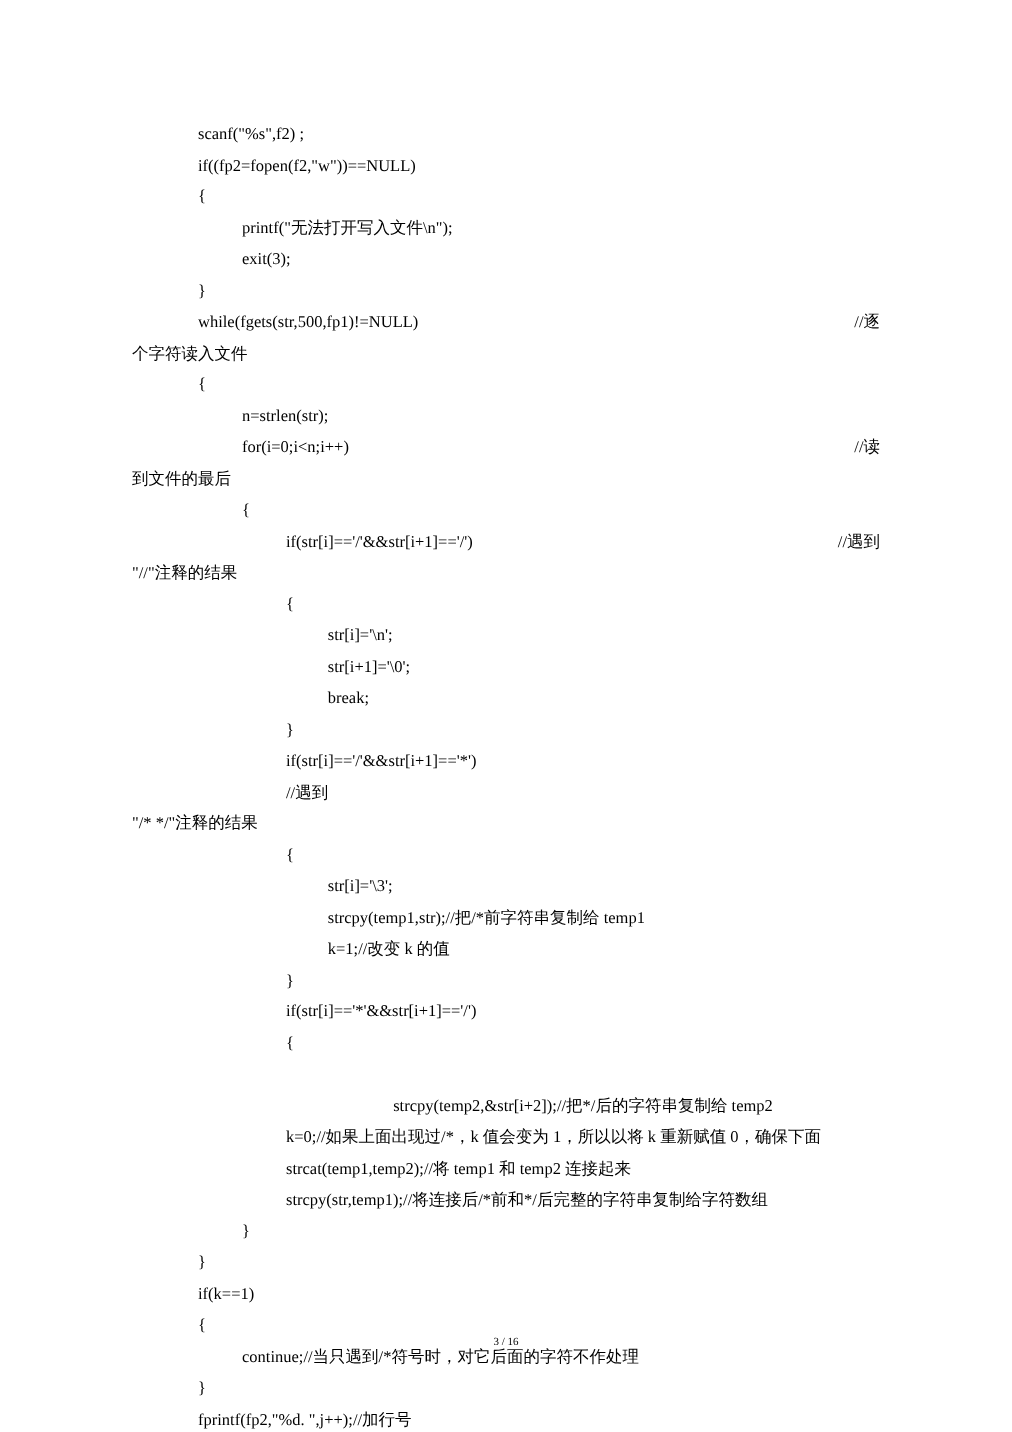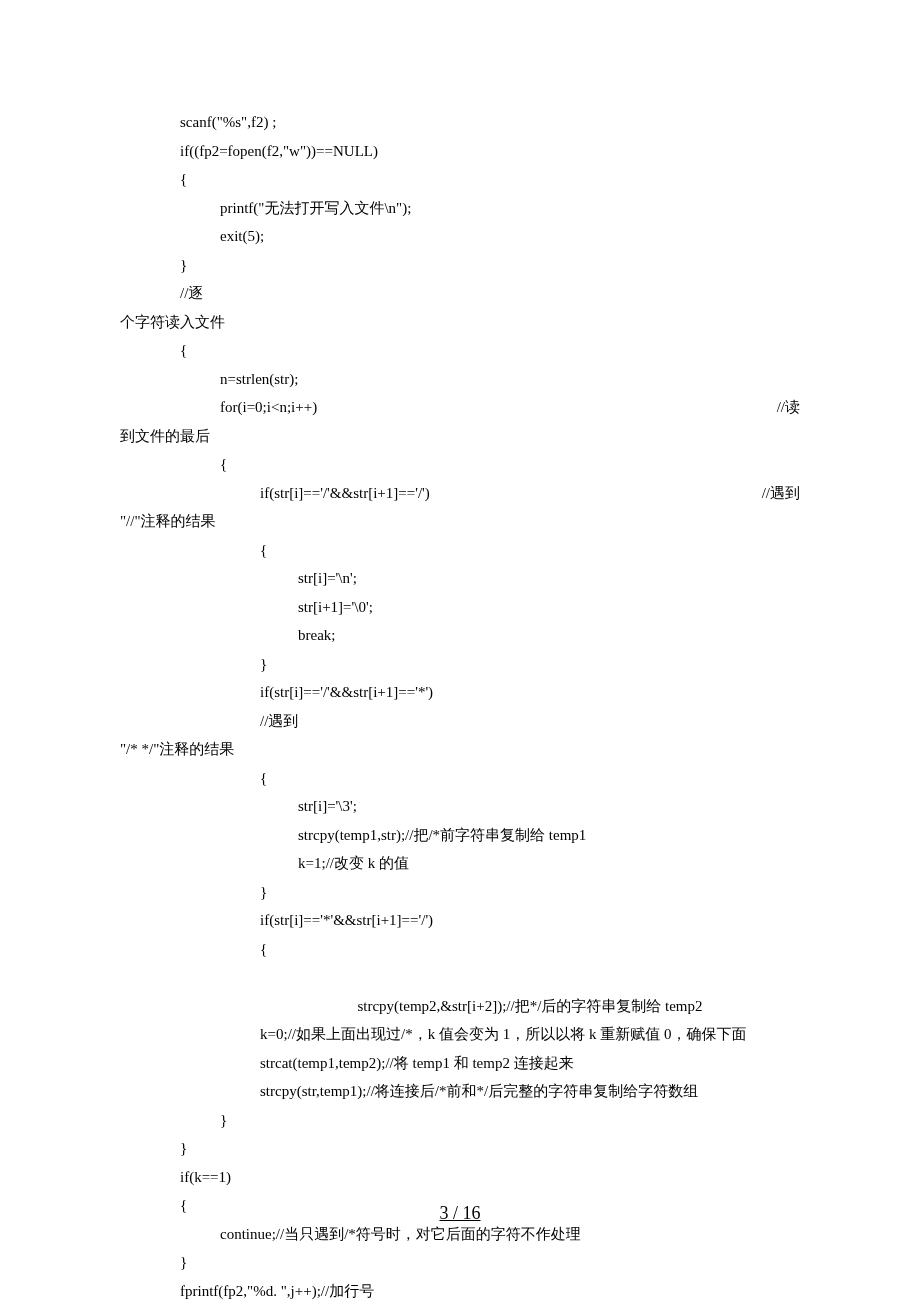--- a/index.html
+++ b/index.html
@@ -21,44 +21,44 @@
     .line {
       white-space: pre;
       display: block;
     }
     .footer {
       position: absolute;
       bottom: 72px;
       left: 0;
       right: 0;
       text-align: center;
-      font-size: 18px;
-      text-decoration: underline;
+      font-size: 10px;
     }
     .wrap-line {
       display: block;
     }
     .wrap-first {
       display: flex;
       justify-content: space-between;
     }
   </style>
 </head>
 <body>
 
 <div>
   <div id="code-content">
       <div class="line" style="padding-left: 60px;">scanf("%s",f2) ;</div>
       <div class="line" style="padding-left: 60px;">if((fp2=fopen(f2,"w"))==NULL)</div>
       <div class="line" style="padding-left: 60px;">{</div>
       <div class="line" style="padding-left: 100px;">printf("无法打开写入文件\n");</div>
-      <div class="line" style="padding-left: 100px;">exit(5);</div>
+      <div class="line" style="padding-left: 100px;">exit(3);</div>
       <div class="line" style="padding-left: 60px;">}</div>
       <div class="wrap-line">
         <div class="wrap-first" style="padding-left: 60px;">
+          <span class="left">while(fgets(str,500,fp1)!=NULL)</span>
           <span class="right">//逐</span>
         </div>
         <div>个字符读入文件</div>
       </div>
       <div class="line" style="padding-left: 60px;">{</div>
       <div class="line" style="padding-left: 100px;">n=strlen(str);</div>
       <div class="wrap-line">
         <div class="wrap-first" style="padding-left: 100px;">
           <span class="left">for(i=0;i&lt;n;i++)</span>
           <span class="right">//读</span>

